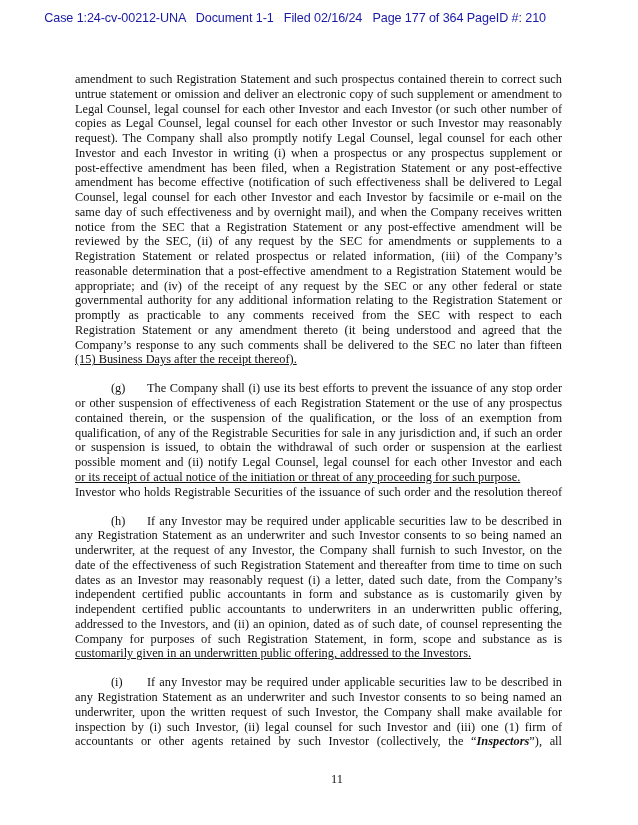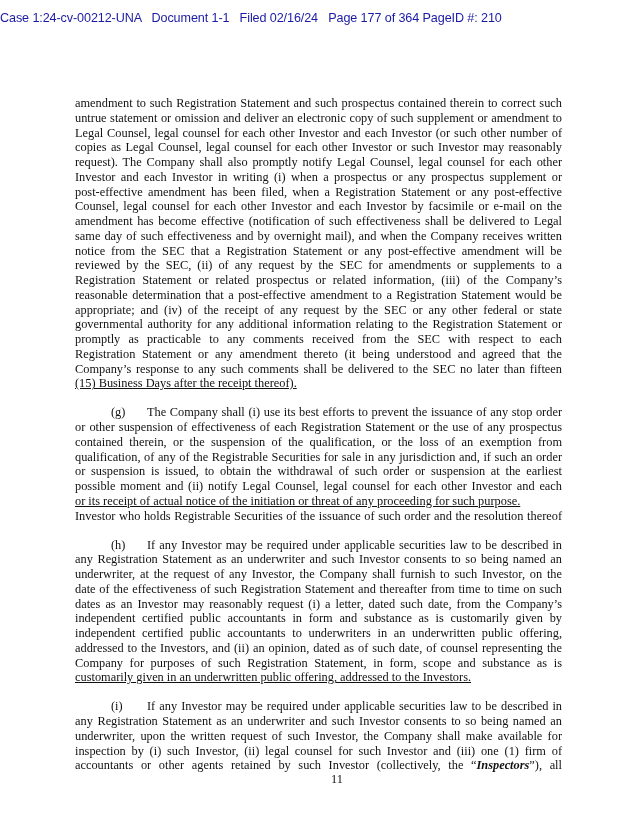--- a/index.html
+++ b/index.html
@@ -1,25 +1,25 @@
 <!DOCTYPE html>
 <html><head>
 <meta charset="utf-8">
 <style>
   html, body { margin: 0; padding: 0; background: #ffffff; }
   body { width: 638px; height: 825px; position: relative; overflow: hidden; }
   .header {
-    position: absolute; top: 11px; left: 0; width: 546px; text-align: left;
+    position: absolute; top: 11px; left: 0; width: 546px; text-align: right;
     font-family: "Liberation Sans", sans-serif; font-size: 12.6px; color: #1a1aa6;
     white-space: pre; letter-spacing: -0.1px;
   }
   .page {
     position: absolute; left: 75px; top: 72px; width: 487px;
     font-family: "Liberation Serif", serif; font-size: 12.35px; line-height: 14.75px;
-    color: #111; text-align: justify; margin-top: 24px;
+    color: #111; text-align: justify;
   }
   .para { margin: 0 0 14.3px 0; }
   .para .line { display: block; text-align: justify; text-align-last: justify; white-space: nowrap; }
   .para .line.last { text-align-last: left; text-decoration: underline; }
   .indent { display: inline-block; width: 36px; }
   .label { display: inline-block; width: 36px; }
   .footer {
     position: absolute; top: 772px; left: 18px; width: 638px; text-align: center;
     font-family: "Liberation Serif", serif; font-size: 12.35px; color: #111;
   }
@@ -33,22 +33,22 @@
 <div class="page">
 
   <p class="para">
     <span class="line">amendment to such Registration Statement and such prospectus contained therein to correct such</span>
     <span class="line">untrue statement or omission and deliver an electronic copy of such supplement or amendment to</span>
     <span class="line">Legal Counsel, legal counsel for each other Investor and each Investor (or such other number of</span>
     <span class="line">copies as Legal Counsel, legal counsel for each other Investor or such Investor may reasonably</span>
     <span class="line">request).  The Company shall also promptly notify Legal Counsel, legal counsel for each other</span>
     <span class="line">Investor and each Investor in writing (i) when a prospectus or any prospectus supplement or</span>
     <span class="line">post-effective amendment has been filed, when a Registration Statement or any post-effective</span>
+    <span class="line">amendment has become effective (notification of such effectiveness shall be delivered to Legal</span>
     <span class="line">Counsel, legal counsel for each other Investor and each Investor by facsimile or e-mail on the</span>
-    <span class="line">amendment has become effective (notification of such effectiveness shall be delivered to Legal</span>
     <span class="line">same day of such effectiveness and by overnight mail), and when the Company receives written</span>
     <span class="line">notice from the SEC that a Registration Statement or any post-effective amendment will be</span>
     <span class="line">reviewed by the SEC, (ii) of any request by the SEC for amendments or supplements to a</span>
     <span class="line">Registration Statement or related prospectus or related information, (iii) of the Company’s</span>
     <span class="line">reasonable determination that a post-effective amendment to a Registration Statement would be</span>
     <span class="line">appropriate; and (iv) of the receipt of any request by the SEC or any other federal or state</span>
     <span class="line">governmental authority for any additional information relating to the Registration Statement or</span>
     <span class="line">promptly as practicable to any comments received from the SEC with respect to each</span>
     <span class="line">Registration Statement or any amendment thereto (it being understood and agreed that the</span>
     <span class="line">Company’s response to any such comments shall be delivered to the SEC no later than fifteen</span>

